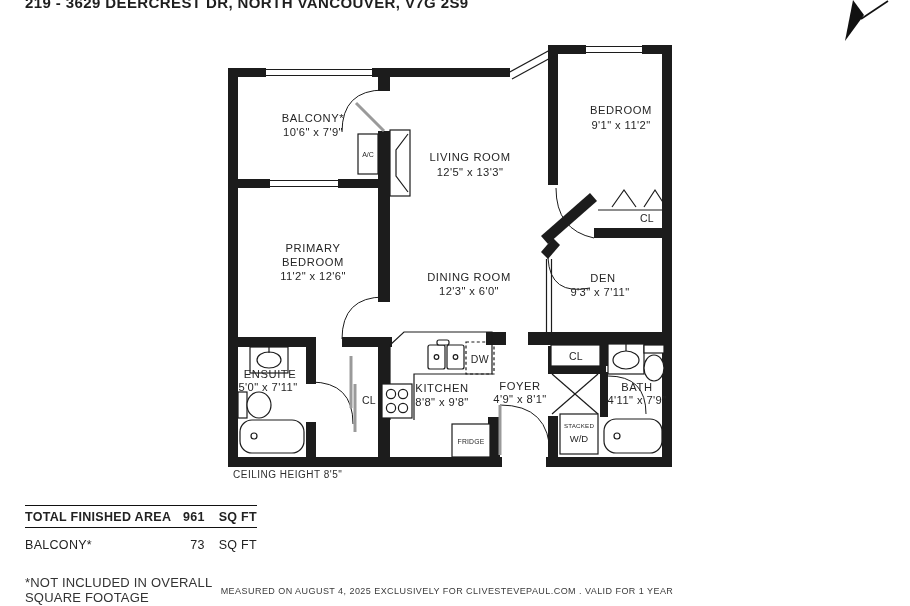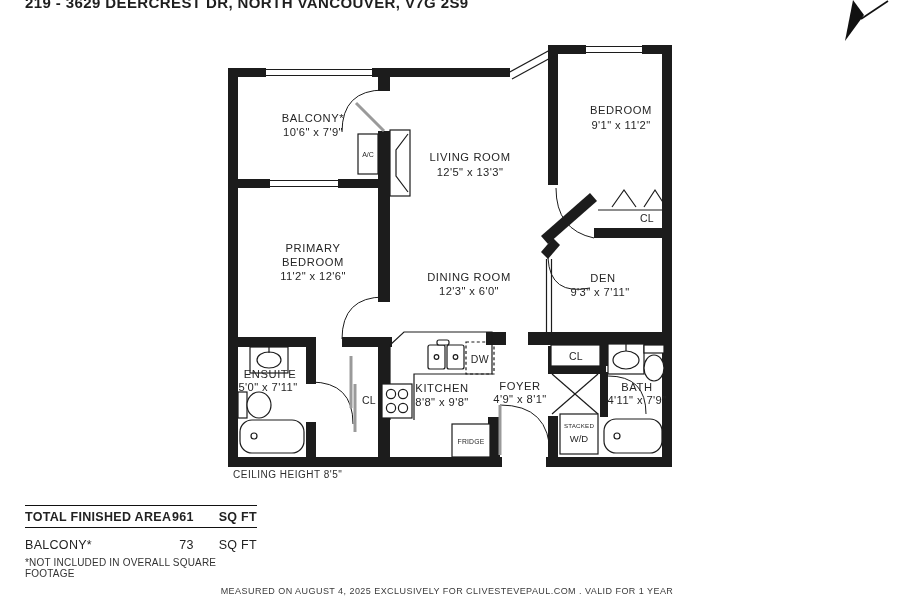--- a/index.html
+++ b/index.html
@@ -21,22 +21,22 @@
   .thin{stroke:#1c1c1c;stroke-width:1.2;fill:none;}
   .fix{stroke:#1c1c1c;stroke-width:1.2;fill:#ffffff;}
   .arc{stroke:#1c1c1c;stroke-width:1;fill:none;}
   .panel{stroke:#9a9a9a;stroke-width:3;fill:none;}
   
   .summary{position:absolute;left:25px;top:505px;width:232px;}
   .sum-rule{border-top:1.6px solid #111;height:0;}
   .sum-row{display:flex;justify-content:space-between;align-items:flex-end;
            font-size:12.5px;letter-spacing:.3px;padding:4px 0 3px 0;}
   .sum-row.bold{font-weight:700;}
-  .sum-val{display:flex;gap:25px;}
-  .footnote{font-size:10px;letter-spacing:.2px;color:#333;margin-top:2px;}
+  .sum-val{display:flex;gap:14px;}
+  .footnote{font-size:13px;letter-spacing:.2px;color:#333;margin-top:20px;}
   .footer{position:absolute;left:0;right:16px;top:586px;text-align:center;
           font-size:9px;letter-spacing:.45px;color:#3a3a3a;}
 </style>
 </head>
 <body>
 
 <div class="title">219 - 3629 DEERCREST DR, NORTH VANCOUVER, V7G 2S9</div>
 
 <svg class="plan" width="910" height="606" viewBox="0 0 910 606">
 

